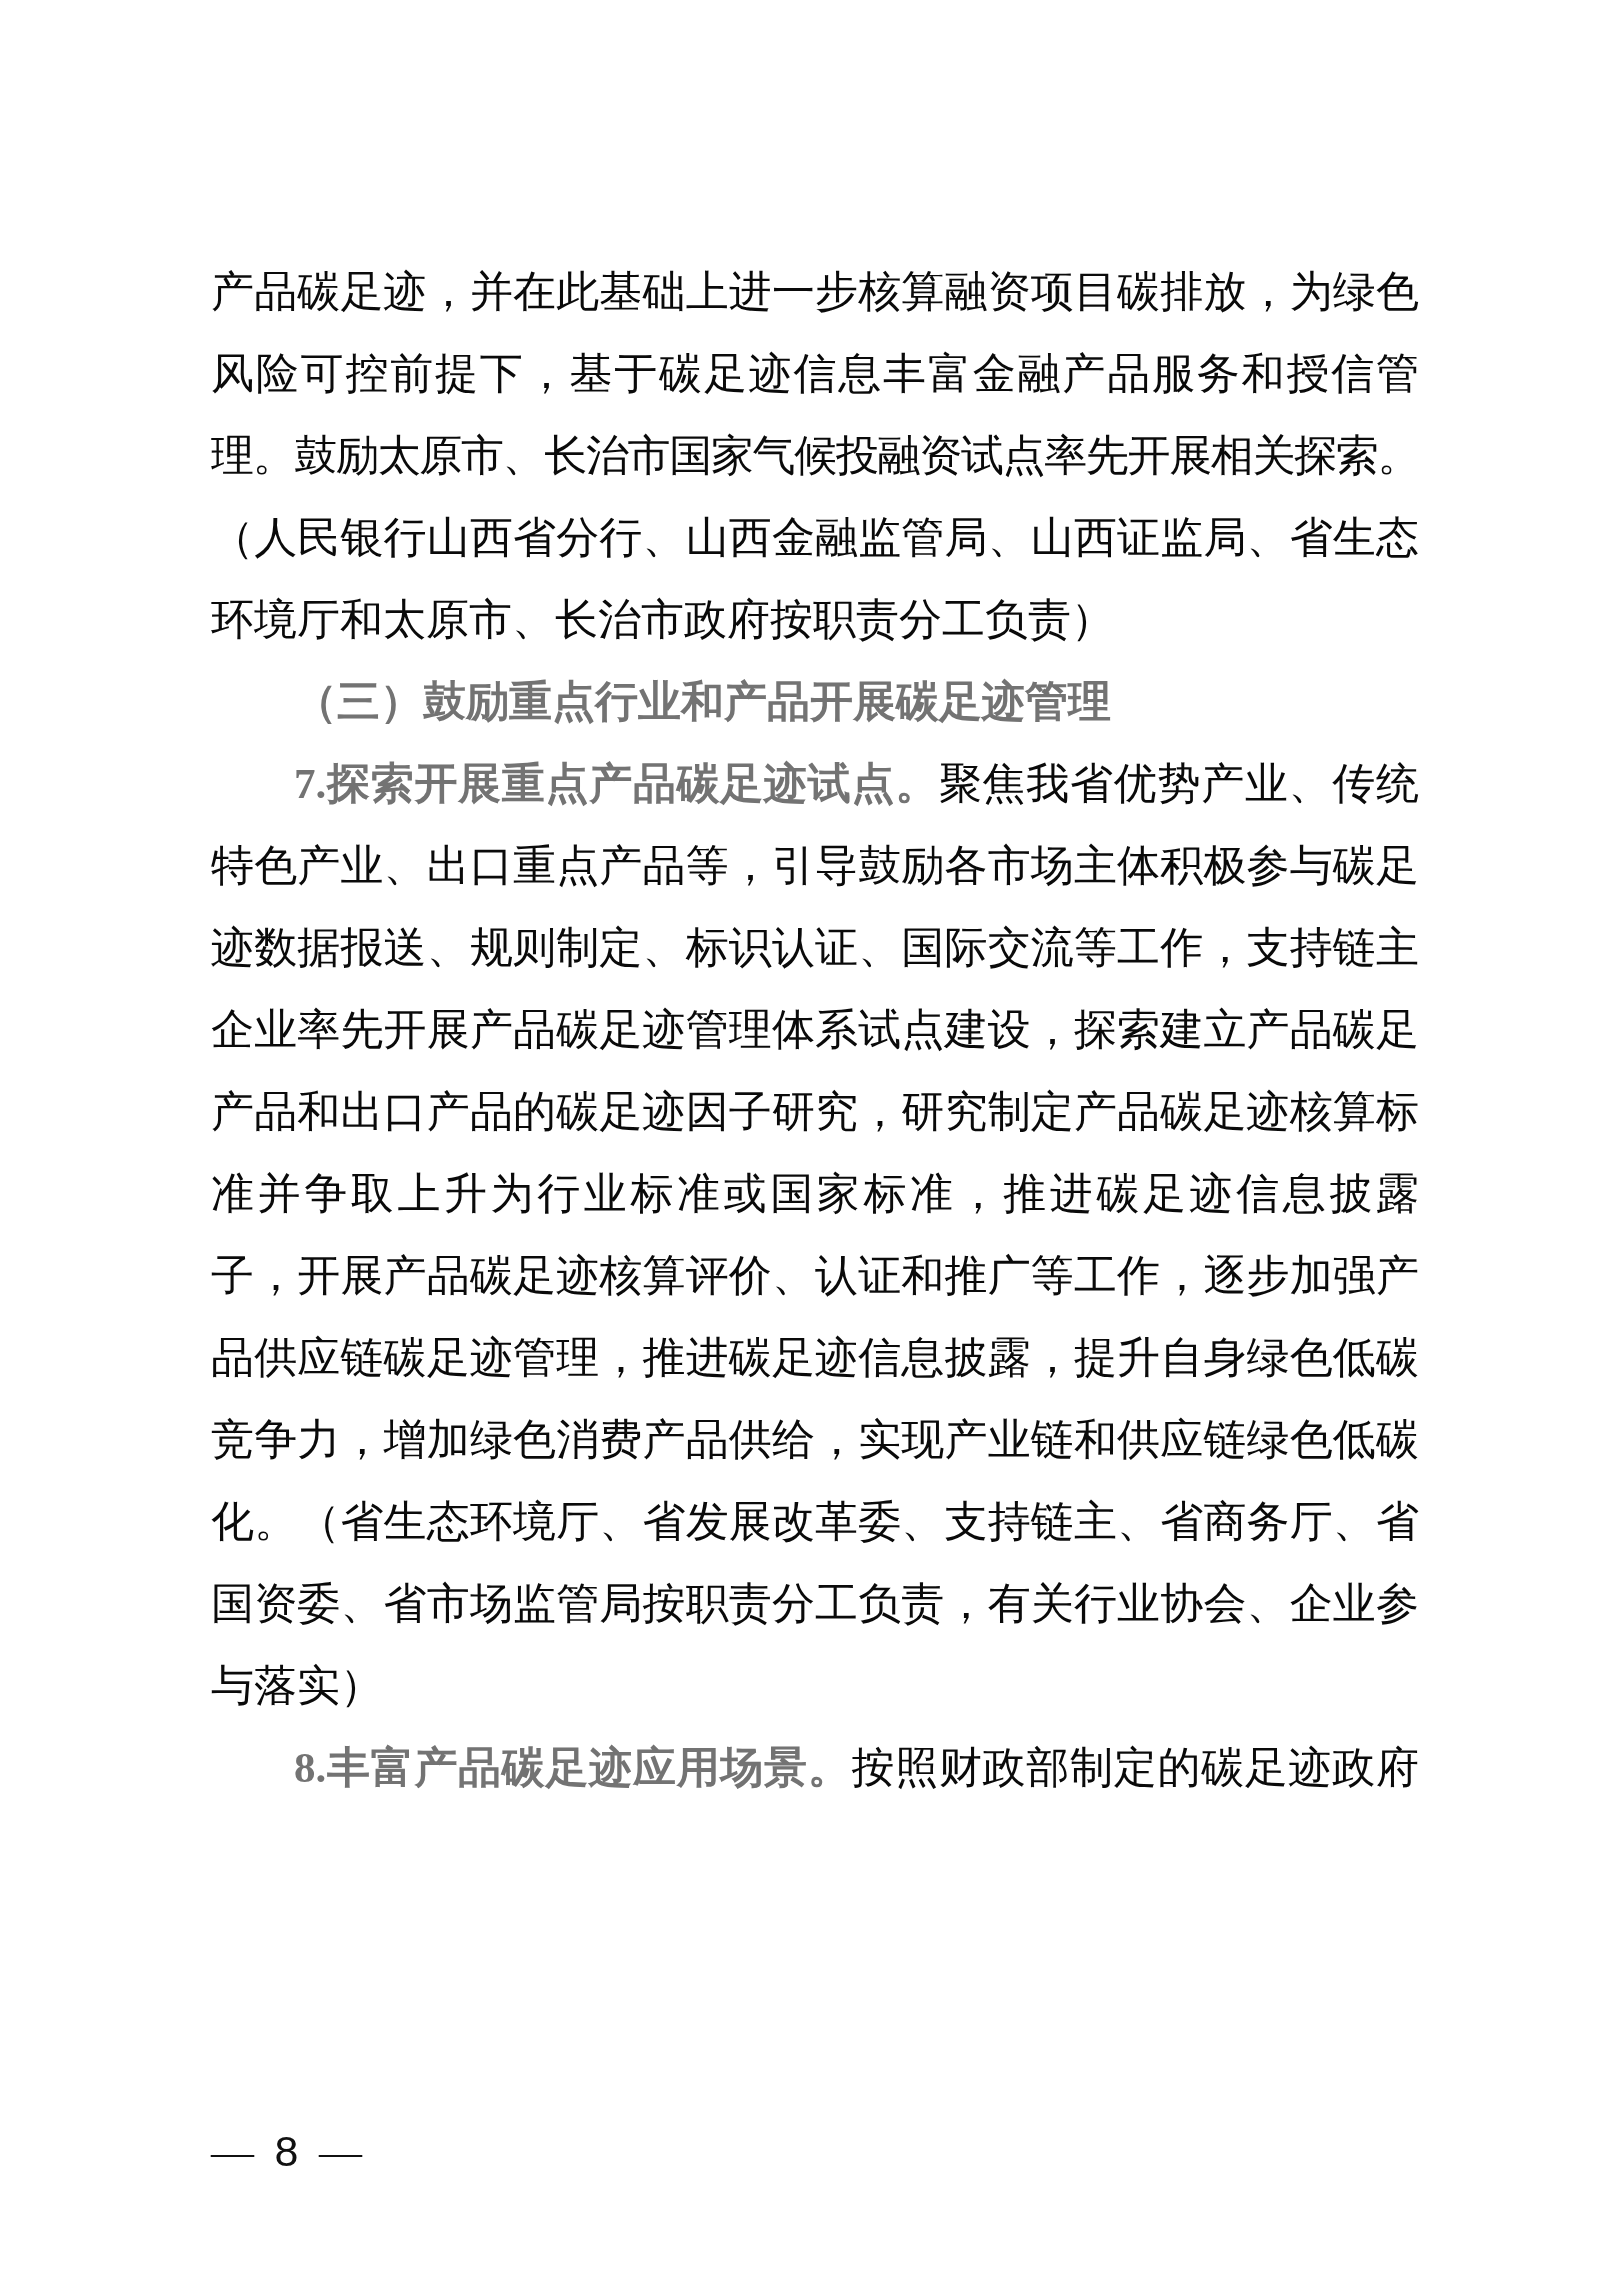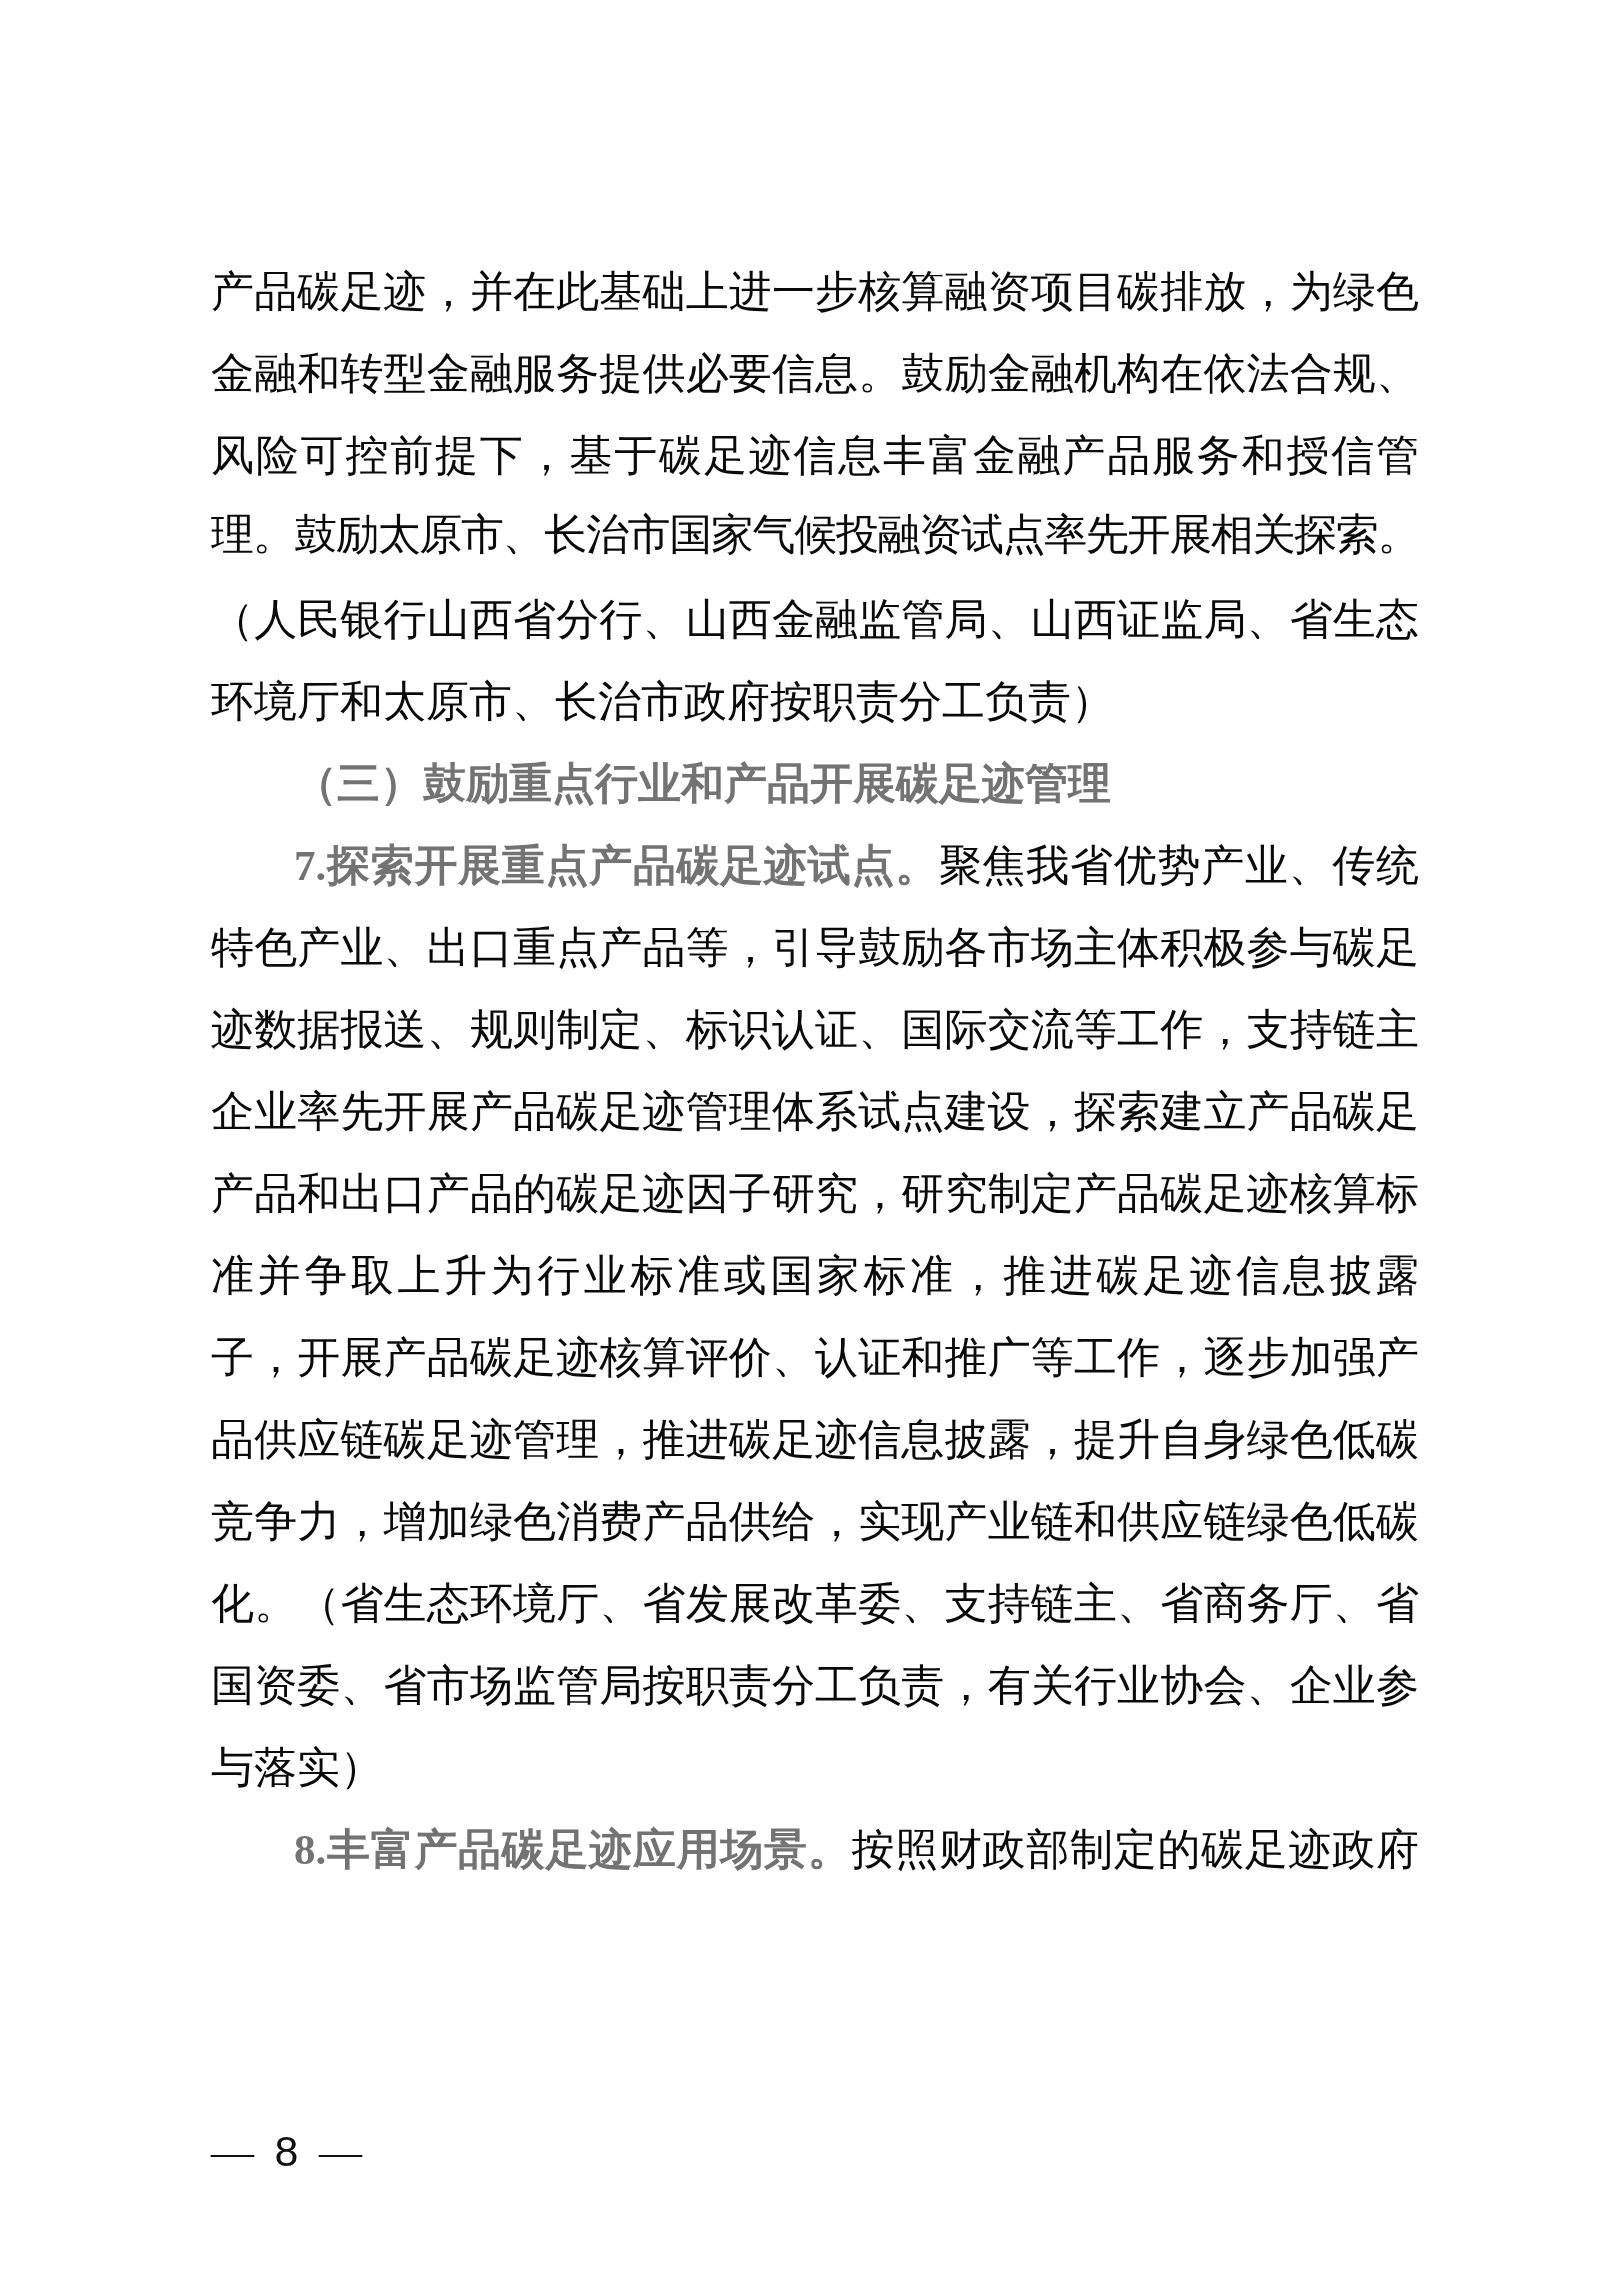--- a/index.html
+++ b/index.html
@@ -21,21 +21,21 @@
   }
   .line {
     font-size: 43px;
     height: 82px;
     line-height: 82px;
     text-align: justify;
     text-align-last: justify;
   }
   .line.short { text-align-last: left; }
   .line.indent { padding-left: 83px; }
-  .line.tight { letter-spacing: -1.5px; font-family: Liberation Mono, monospace; }
+  .line.tight { letter-spacing: -1.5px; }
   .b { font-weight: bold; color: #737373; }
   .footer {
     position: absolute;
     left: 211px;
     top: 2117px;
     height: 69px;
     line-height: 69px;
     font-size: 43px;
     color: #111111;
   }
@@ -43,21 +43,20 @@
     margin: 0 20.6px;
     font-family: "Liberation Sans", "DejaVu Sans", sans-serif;
   }
 </style>
 </head>
 <body>
 
 <div class="page">
   <div class="text-block">
     <div class="line">产品碳足迹，并在此基础上进一步核算融资项目碳排放，为绿色</div>
-    <div class="line">金融和转型金融服务提供必要信息。鼓励金融机构在依法合规、</div>
     <div class="line">风险可控前提下，基于碳足迹信息丰富金融产品服务和授信管</div>
     <div class="line tight">理。鼓励太原市、长治市国家气候投融资试点率先开展相关探索。</div>
     <div class="line">（人民银行山西省分行、山西金融监管局、山西证监局、省生态</div>
     <div class="line short">环境厅和太原市、长治市政府按职责分工负责）</div>
     <div class="line indent short"><span class="b">（三）鼓励重点行业和产品开展碳足迹管理</span></div>
     <div class="line indent"><span class="b">7.探索开展重点产品碳足迹试点。</span><span>聚焦我省优势产业、传统</span></div>
     <div class="line">特色产业、出口重点产品等，引导鼓励各市场主体积极参与碳足</div>
     <div class="line">迹数据报送、规则制定、标识认证、国际交流等工作，支持链主</div>
     <div class="line">企业率先开展产品碳足迹管理体系试点建设，探索建立产品碳足</div>
     <div class="line">产品和出口产品的碳足迹因子研究，研究制定产品碳足迹核算标</div>

